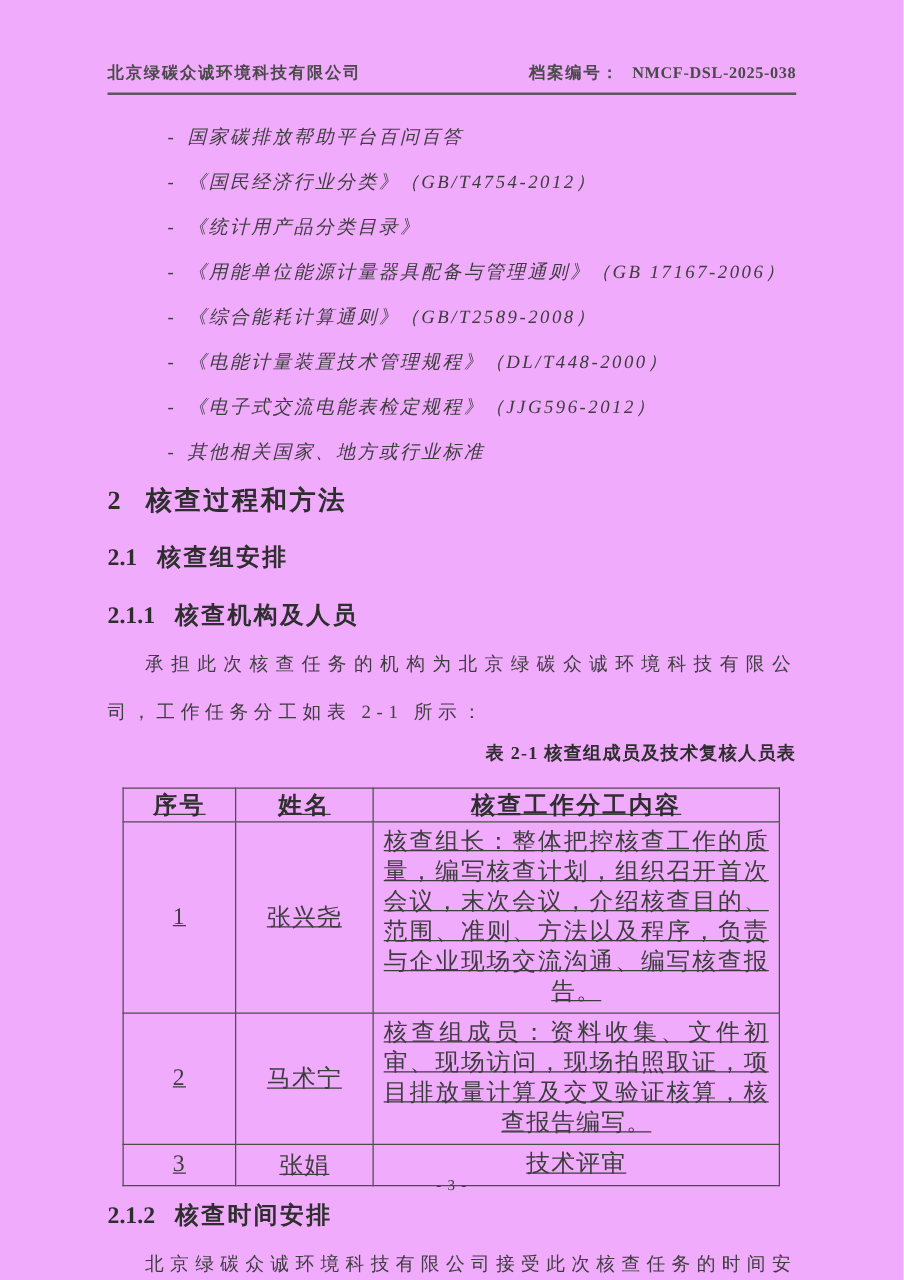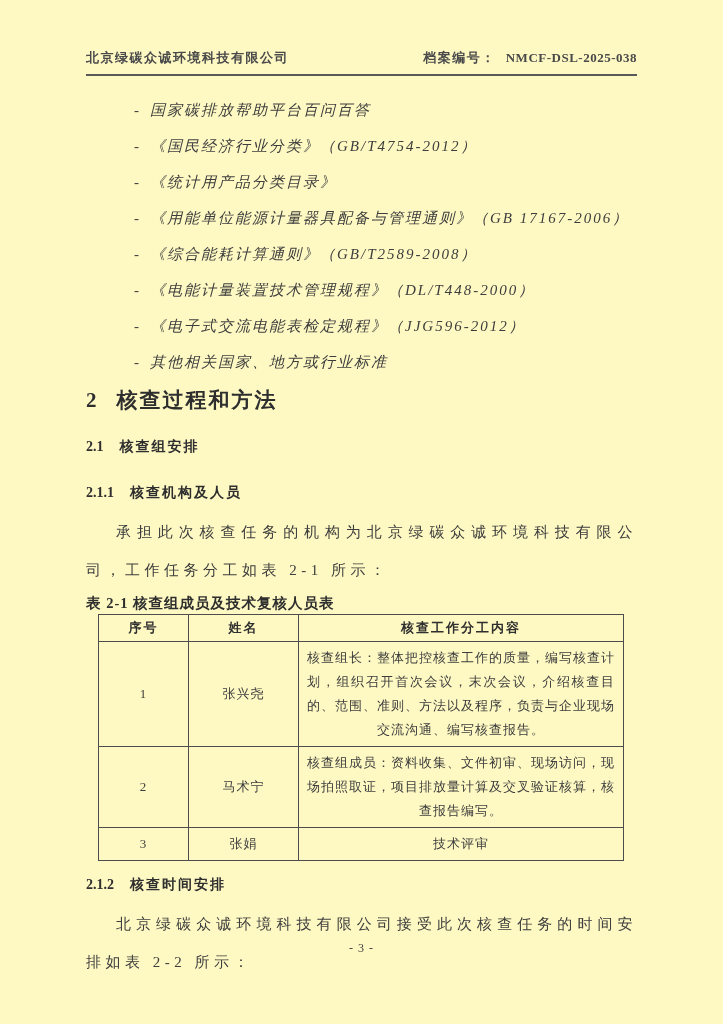--- a/index.html
+++ b/index.html
@@ -1,21 +1,21 @@
 <!DOCTYPE html>
 <html><head>
 <meta charset="utf-8">
 <style>
   * { margin:0; padding:0; box-sizing:border-box; }
   html,body { background:#ffffff; }
   .page {
     position:relative;
     width:723px; height:1024px;
     margin:0 auto;
-    background:#fef9c3;
+    background:#f0abfc;
     color:#3a3a3a;
     font-family:"Liberation Serif","DejaVu Serif",serif;
     overflow:hidden;
   }
   .content { padding:0 86px; }
 
   
   .doc-header {
     display:flex; justify-content:space-between; align-items:baseline;
     padding-top:49px; padding-bottom:7px;
@@ -39,48 +39,48 @@
   .ref-item .dash { flex:0 0 auto; width:16px; color:#3d3d3d; }
   .ref-item .txt { flex:1 1 auto;font-style:italic; }
 
   
   .h-main {
     margin-top:14px; font-size:21px; font-weight:bold; color:#2e2e2e;
     letter-spacing:2px; line-height:24px;
   }
   .h-main .no { margin-right:20px; letter-spacing:0; }
   .h-sub {
-    margin-top:24px; font-size:14px; font-weight:bold; color:#2e2e2e;
+    margin-top:24px; font-size:19px; font-weight:bold; color:#2e2e2e;
     letter-spacing:2px; line-height:22px;
   }
   .h-sub .no { margin-right:16px; letter-spacing:0; }
 
   
   .para {
     margin-top:9px;
     font-size:15px; line-height:38px;
     text-align:justify;
     text-indent:2em;
     letter-spacing:4.5px;
     color:#3d3d3d;
   }
 
   
   .tbl-caption {
     margin-top:3px;
-    text-align:left;
+    text-align:right;
     font-size:14.5px; font-weight:bold; color:#2e2e2e;
     letter-spacing:1px; line-height:22px;
   }
   table.members {
-    margin-top:0; margin-left:12px;
+    margin-top:16px; margin-left:12px;
     border-collapse:collapse;
     width:525px;
     table-layout:fixed;
-    font-size:13px; color:#3d3d3d;
+    font-size:19px; color:#3d3d3d;text-decoration:underline;
   }
   table.members col.c1 { width:90px; }
   table.members col.c2 { width:110px; }
   table.members col.c3 { width:325px; }
   table.members th, table.members td {
     border:1px solid #4d4d4d;
     vertical-align:middle;
   }
   table.members th {
     height:27px; font-weight:bold; letter-spacing:2px;

